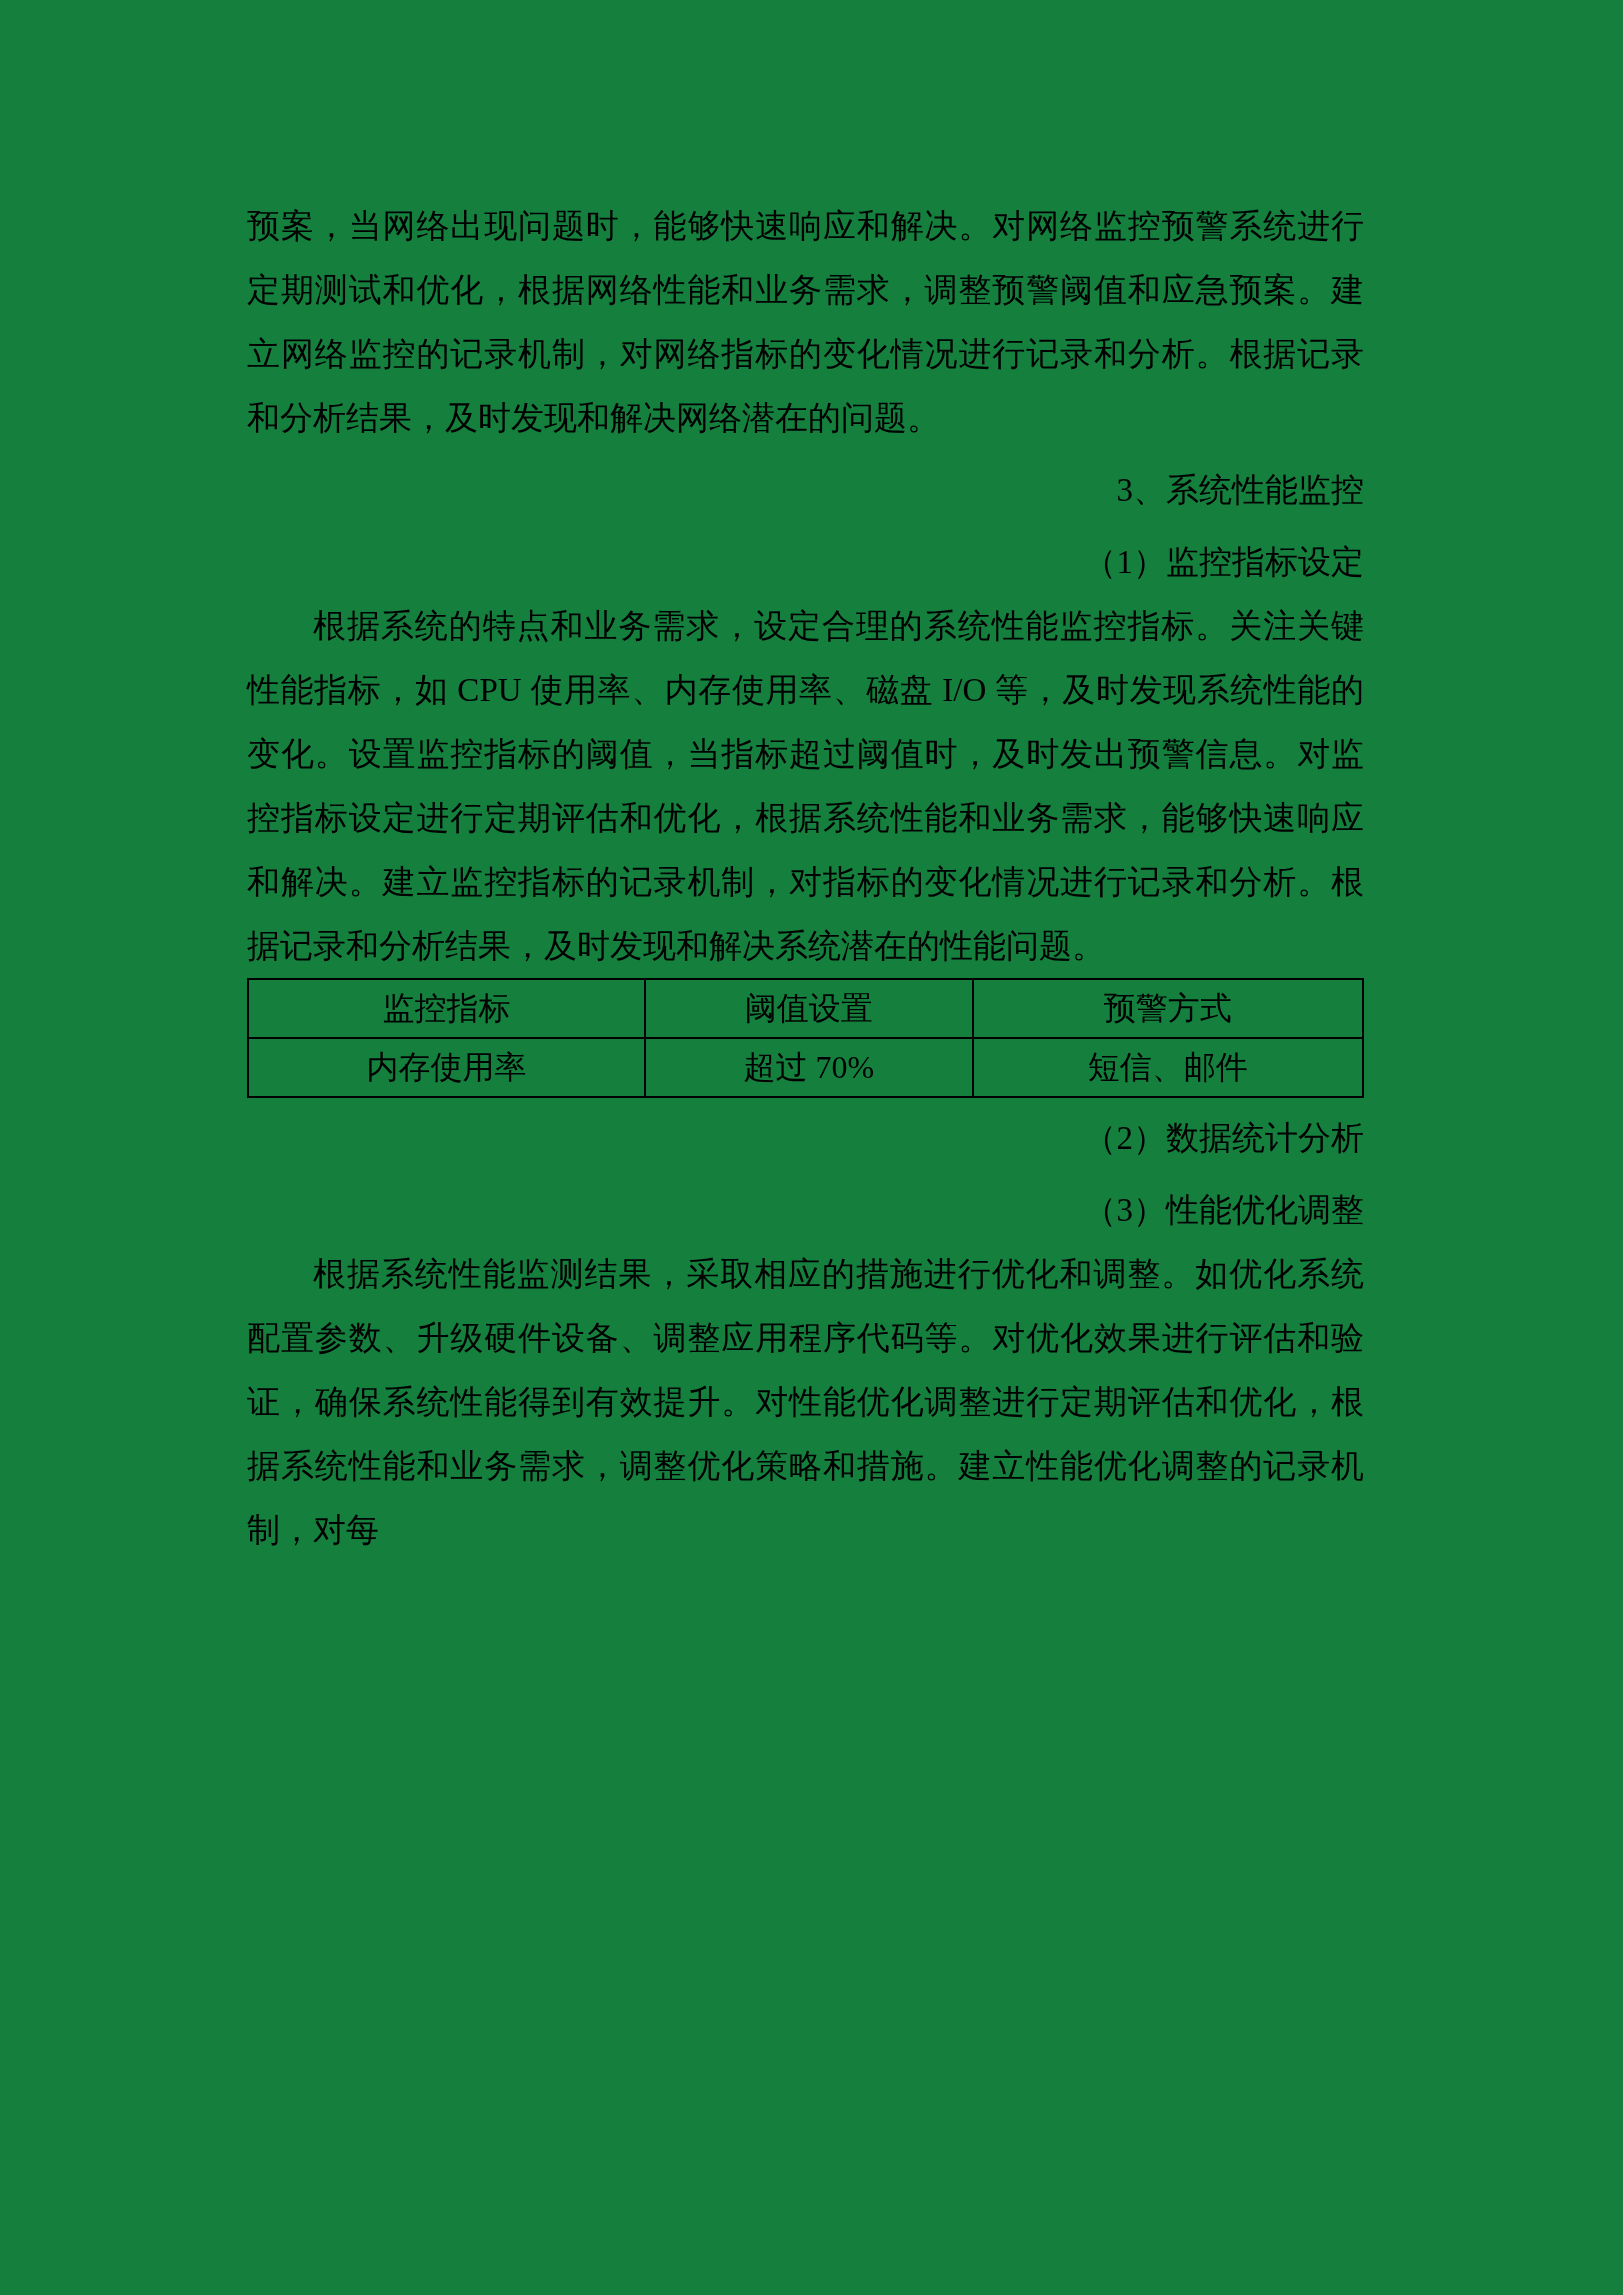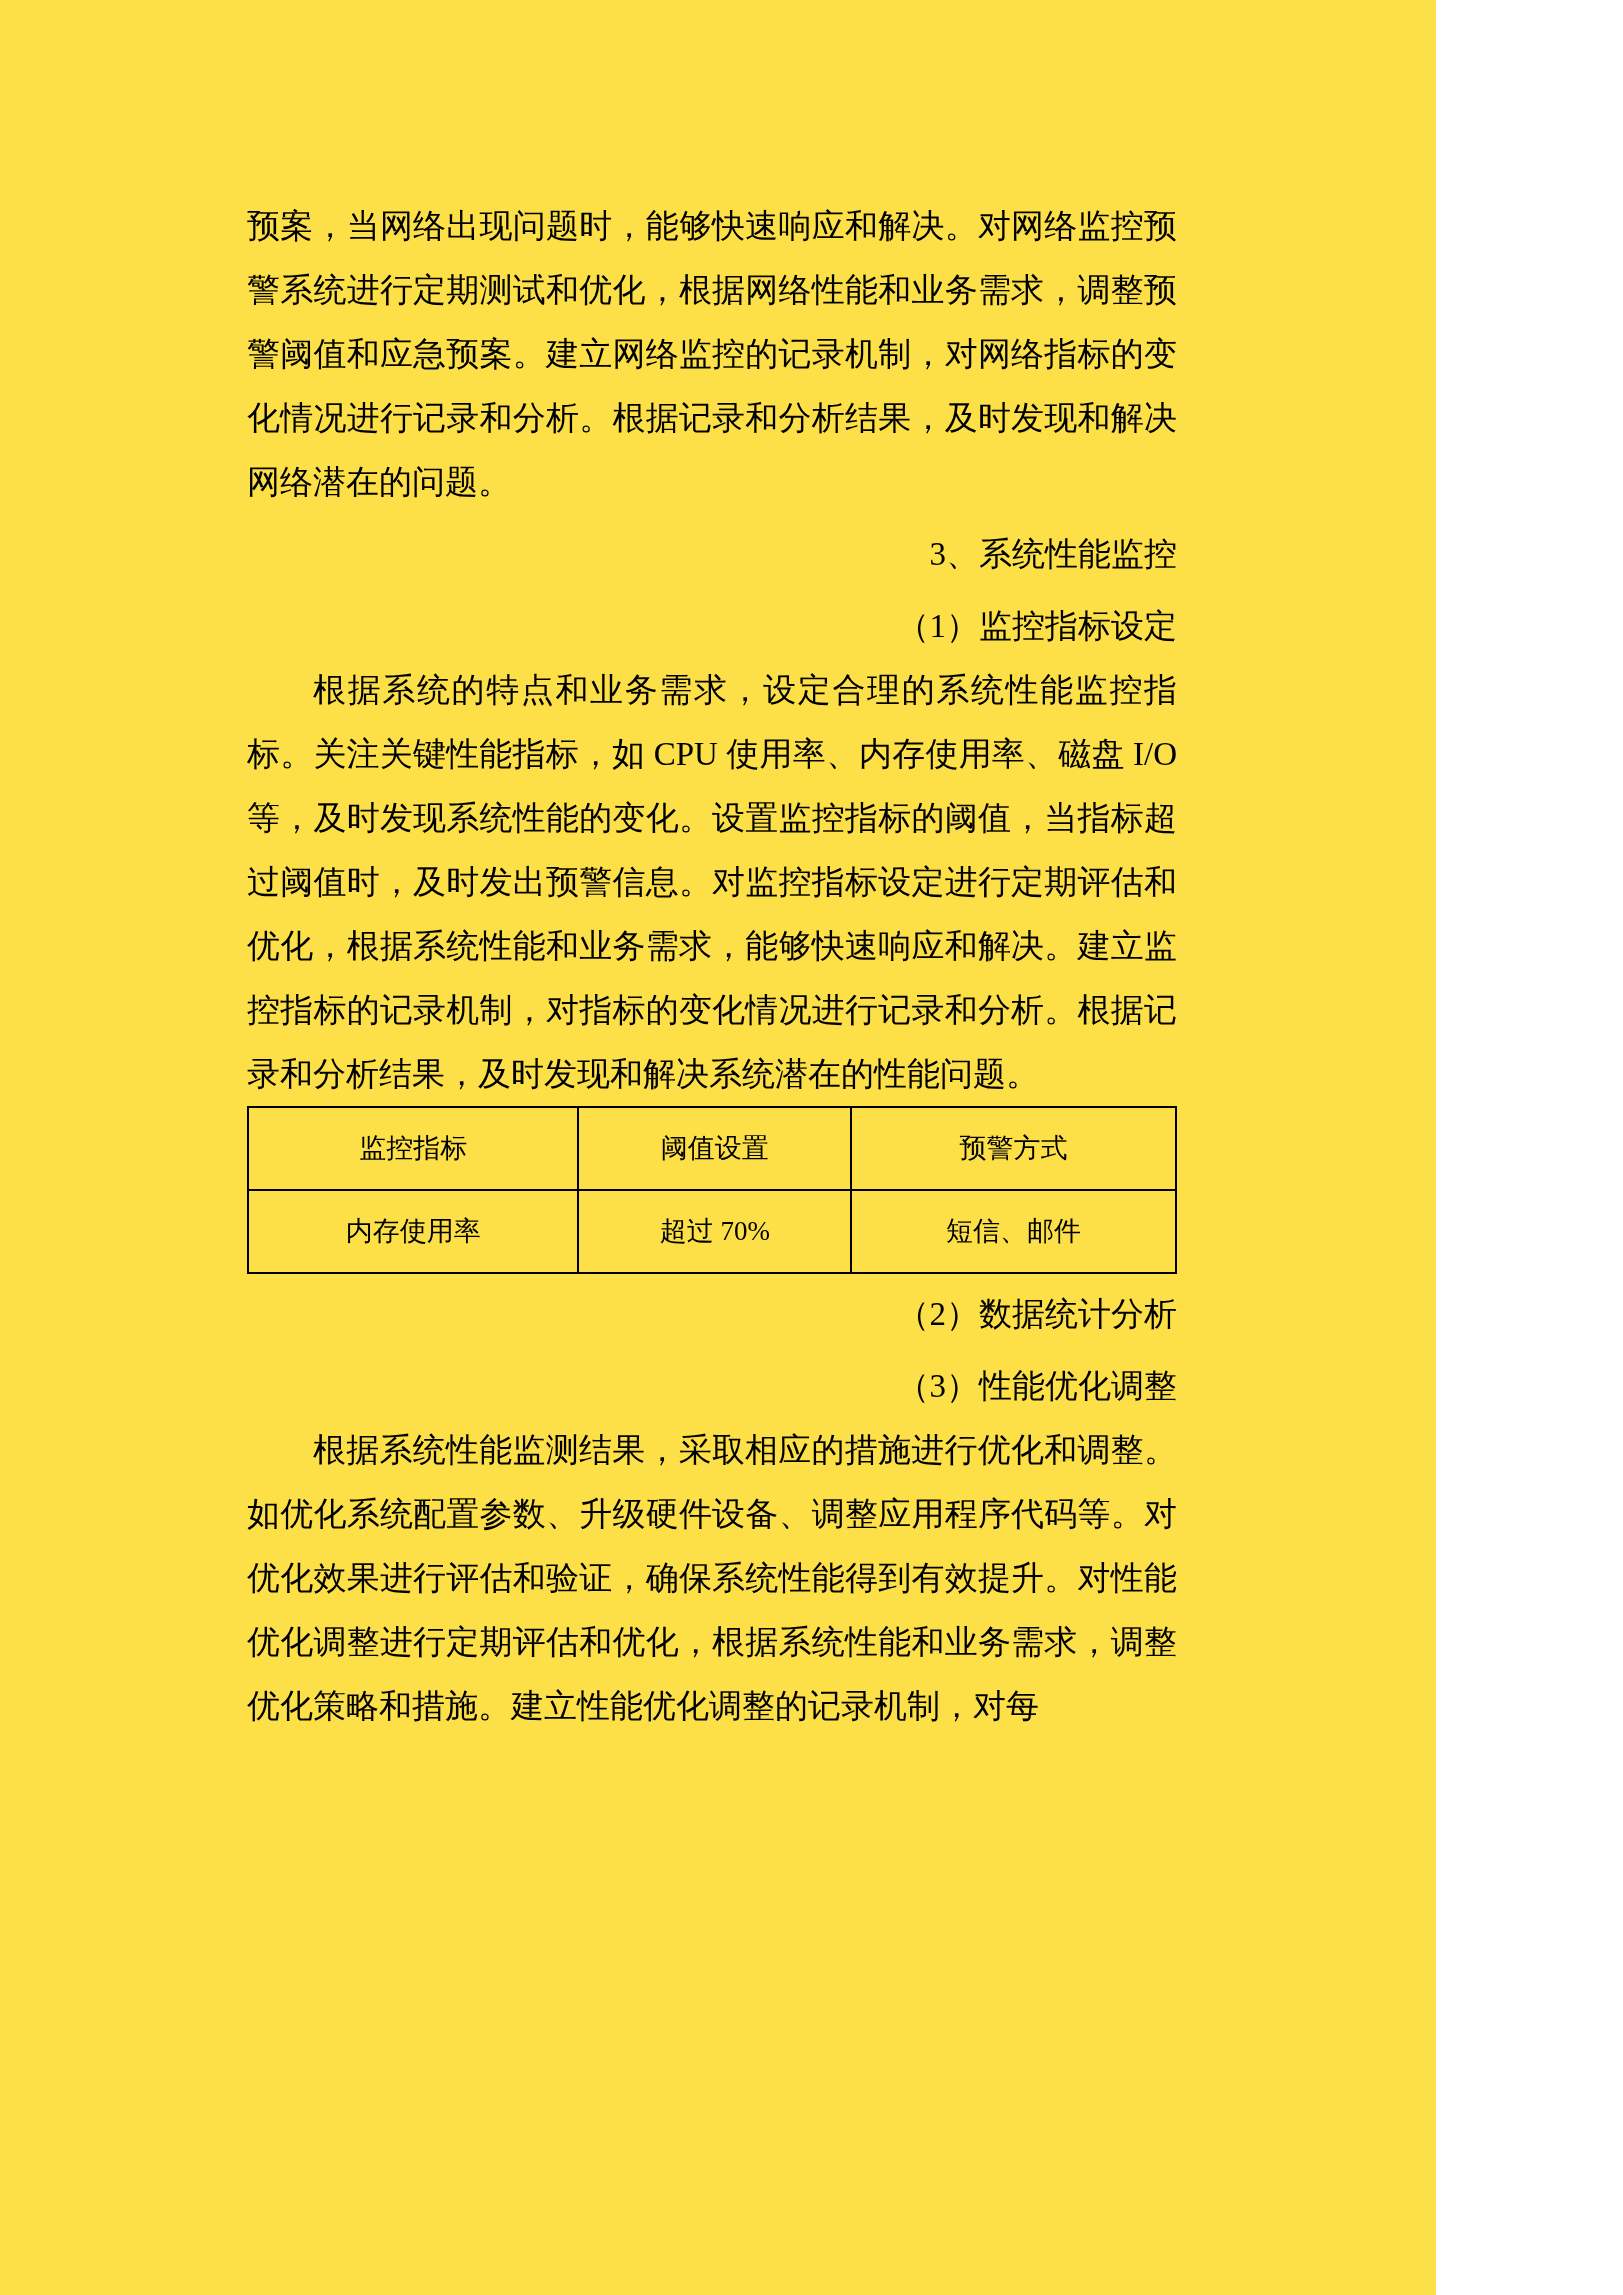--- a/index.html
+++ b/index.html
@@ -2,23 +2,23 @@
 <html style="font-size:10.5px"><head>
 <meta charset="utf-8">
 <style>
   html, body {
     margin: 0;
     padding: 0;
     background: #ffffff;
   }
   .page {
     position: relative;
-    width: 1436px;
+    width: 1623px;
     height: 2295px;
-    background: #fde047;
+    background: #15803d;
     box-sizing: border-box;
     padding: 194px 259px 0 247px;
     font-family: "Liberation Serif", "DejaVu Serif", serif;
     font-size: 33px;
     line-height: 64px;
     color: #000000;
     overflow: hidden;
   }
   p {
     margin: 0;
@@ -39,22 +39,22 @@
     margin: 0;
   }
   table.threshold-table th,
   table.threshold-table td {
     border: 2px solid #000000;
     font-weight: normal;
     text-align: center;
     vertical-align: middle;
     height: 57px;
     line-height: 57px;
-    padding: 12px;
-    font-size: 27px;
+    padding: 0;
+    font-size: 32px;
     white-space: nowrap;
     overflow: hidden;
   }
 </style>
 </head>
 <body>
 
 <div class="page">
 
   <p class="body-text">预案，当网络出现问题时，能够快速响应和解决。对网络监控预警系统进行定期测试和优化，根据网络性能和业务需求，调整预警阈值和应急预案。建立网络监控的记录机制，对网络指标的变化情况进行记录和分析。根据记录和分析结果，及时发现和解决网络潜在的问题。</p>

